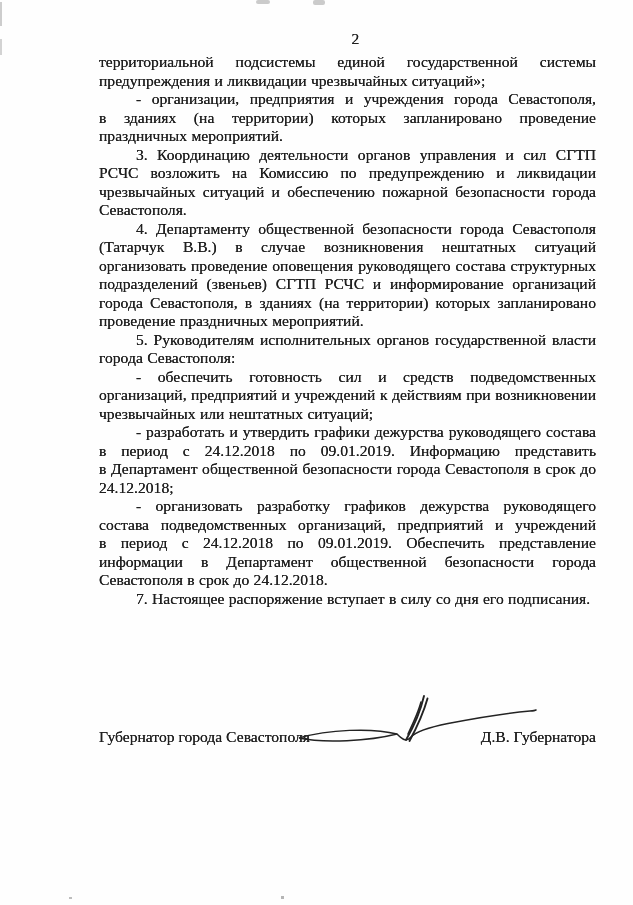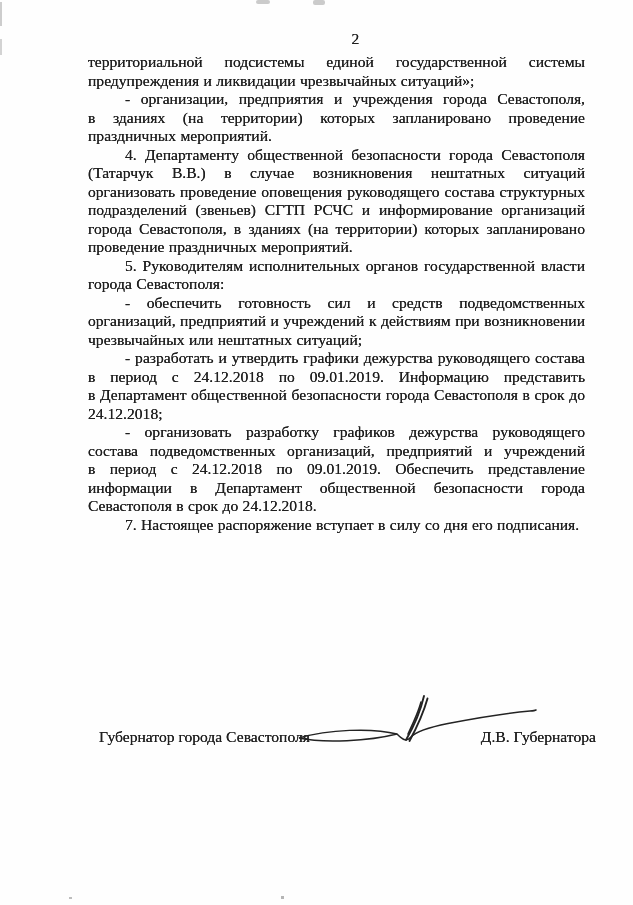--- a/index.html
+++ b/index.html
@@ -23,21 +23,21 @@
     width: 497px;
     text-align: center;
     font-size: 15.6px;
     line-height: 18px;
     text-indent: 16px;
     text-shadow: 0 0 0.3px currentColor;
   }
   .body-text {
     position: absolute;
     top: 53px;
-    left: 88px;
+    left: 99px;
     width: 497px;
   }
   .body-text p {
     margin: 0;
     font-size: 15.6px;
     line-height: 18.5px;
     text-align: justify;
     text-indent: 37px;
     text-shadow: 0 0 0.3px currentColor;
     word-spacing: 0.5px;
@@ -79,20 +79,21 @@
 </head>
 <body>
 
 <div class="page">
 
   <div class="page-number">2</div>
 
   <div class="body-text">
     <p class="cont">территориальной подсистемы единой государственной системы предупреждения и ликвидации чрезвычайных ситуаций»;</p>
     <p>- организации, предприятия и учреждения города Севастополя, в&nbsp;зданиях (на&nbsp;территории) которых запланировано проведение праздничных мероприятий.</p>
+    <p>3. Координацию деятельности органов управления и сил СГТП РСЧС возложить на Комиссию по предупреждению и ликвидации чрезвычайных ситуаций и обеспечению пожарной безопасности города Севастополя.</p>
     <p>4. Департаменту общественной безопасности города Севастополя (Татарчук В.В.) в случае возникновения нештатных ситуаций организовать проведение оповещения руководящего состава структурных подразделений (звеньев) СГТП РСЧС и информирование организаций города Севастополя, в&nbsp;зданиях (на&nbsp;территории) которых запланировано проведение праздничных мероприятий.</p>
     <p>5. Руководителям исполнительных органов государственной власти города Севастополя:</p>
     <p>- обеспечить готовность сил и средств подведомственных организаций, предприятий и учреждений к действиям при возникновении чрезвычайных или нештатных ситуаций;</p>
     <p>- разработать и утвердить графики дежурства руководящего состава в&nbsp;период с 24.12.2018 по 09.01.2019. Информацию представить в&nbsp;Департамент общественной безопасности города Севастополя в&nbsp;срок до 24.12.2018;</p>
     <p>- организовать разработку графиков дежурства руководящего состава подведомственных организаций, предприятий и учреждений в&nbsp;период с&nbsp;24.12.2018 по 09.01.2019. Обеспечить представление информации в&nbsp;Департамент общественной безопасности города Севастополя в&nbsp;срок до 24.12.2018.</p>
     <p>7. Настоящее распоряжение вступает в силу со дня его подписания.</p>
   </div>
 
   <div class="signature-row">
     <span>Губернатор города Севастополя</span>

